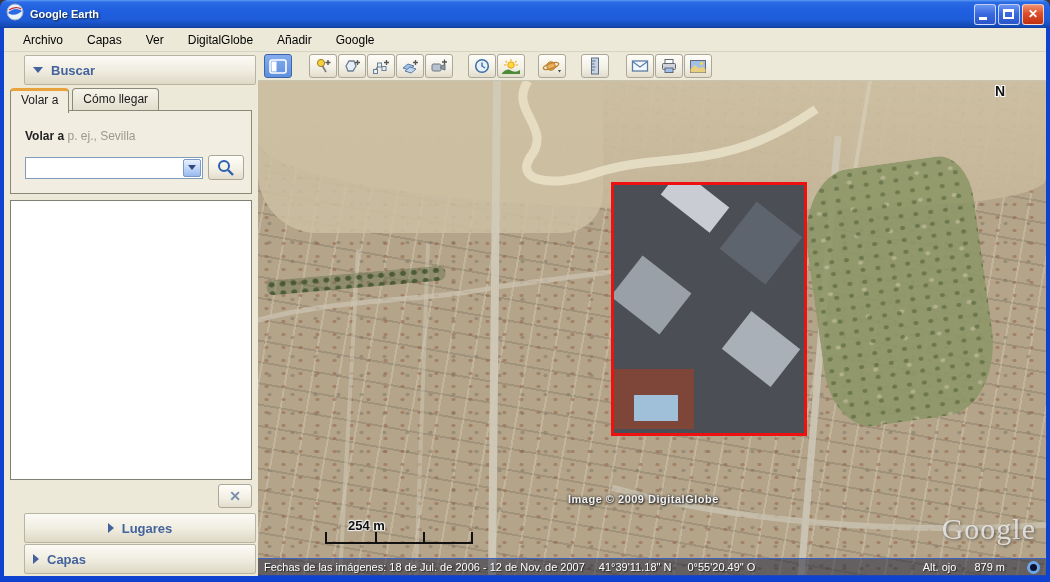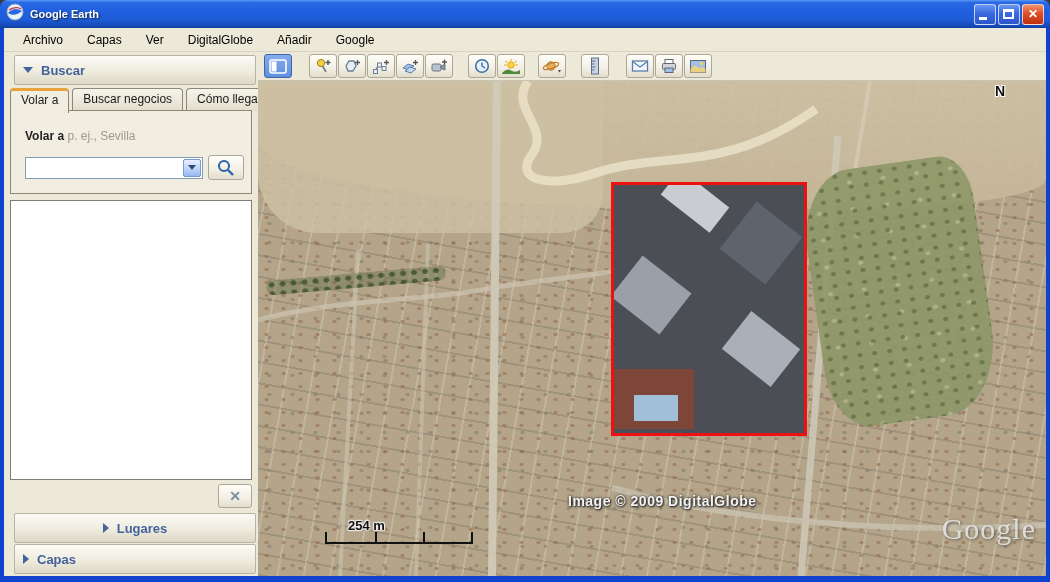--- a/index.html
+++ b/index.html
@@ -24,21 +24,21 @@
   
   .menubar { position:absolute; left:4px; top:28px; right:4px; height:24px; background:#ece9d8;
     border-bottom:1px solid #d8d4c4; display:flex; align-items:center; padding-left:8px; gap:2px; }
   .menu-item { font-size:12px; color:#000; padding:3px 11px; cursor:default; }
 
   
   .body { position:absolute; left:4px; top:52px; right:4px; bottom:6px; background:#ece9d8; }
 
   
   .sidebar { position:absolute; left:0; top:0; width:254px; height:100%; background:#ece9d8; }
-  .panel-header { position:absolute; left:10px; right:2px; height:26px;
+  .panel-header { position:absolute; left:20px; right:2px; height:26px;
     background:linear-gradient(180deg,#fbfaf5 0%,#efecdf 55%,#ddd8c6 100%);
     border:1px solid #b8b4a2; border-radius:2px; display:flex; align-items:center; padding:14px 8px; gap:8px; cursor:pointer; }
   .panel-header .ph-label { color:#44639c; font-weight:bold; font-size:13px; }
   .tri-down { width:0; height:0; border-left:5px solid transparent; border-right:5px solid transparent; border-top:6px solid #44639c; }
   .tri-right { width:0; height:0; border-top:5px solid transparent; border-bottom:5px solid transparent; border-left:6px solid #44639c; }
 
   .hdr-buscar { top:3px; }
   .tabs { position:absolute; left:6px; top:36px; height:23px; display:flex; }
   .tab { font-size:12px; color:#1a1a1a; background:linear-gradient(180deg,#f6f4ea 0%,#e2decd 100%);
     border:1px solid #8a8878; border-bottom:none; border-radius:4px 4px 0 0; padding:3px 10px 0 10px; margin-right:3px; cursor:pointer; white-space:nowrap; }
@@ -102,21 +102,21 @@
   .db6 { left:120px; top:30px; width:58px; height:60px; background:#5d646e; transform:rotate(38deg); }
   .red-rect { position:absolute; left:353px; top:101px; width:196px; height:254px; border:3px solid #ee1111; }
 
   .compass-n { position:absolute; left:737px; top:2px; font-size:14px; font-weight:bold; color:#111;
     text-shadow:-1px -1px 0 #fff, 1px -1px 0 #fff, -1px 1px 0 #fff, 1px 1px 0 #fff; }
   .scalebar { position:absolute; left:62px; top:437px; width:160px; height:28px; }
   .scale-text { position:absolute; left:28px; top:0; font-size:13px; font-weight:bold; color:#111;
     text-shadow:-1px -1px 1px #eee, 1px -1px 1px #eee, -1px 1px 1px #eee, 1px 1px 1px #eee; }
   .scale-line { position:absolute; left:5px; top:24px; width:148px; height:2px; background:#111; }
   .scale-tick { position:absolute; top:14px; width:2px; height:12px; background:#111; }
-  .copyright { position:absolute; left:310px; top:412px; font-size:14px; font-weight:bold; color:#f2f2f2;
+  .copyright { position:absolute; left:310px; top:412px; font-size:11px; font-weight:bold; color:#f2f2f2;
     text-shadow:0 0 3px #222, 1px 1px 2px #222; letter-spacing:.5px; }
   .google-logo { position:absolute; right:10px; bottom:30px; font-family:"Liberation Serif", serif;
     font-size:30px; color:rgba(245,245,245,.78); text-shadow:1px 1px 3px rgba(40,40,40,.6); letter-spacing:1px; }
 
   .statusbar { position:absolute; left:0; right:0; bottom:0; height:18px; background:rgba(14,24,52,.48);
     border-top:1px solid #3f62c8; border-bottom:1px solid #2548b0; display:flex; align-items:center; padding:0 6px; gap:0; }
   .statusbar span { color:#fff; font-size:11px; white-space:nowrap; text-shadow:1px 1px 1px rgba(0,0,0,.6); }
   .st-dates { margin-right:14px; }
   .st-lat { margin-right:16px; }
   .st-spacer { flex:1; }
@@ -166,21 +166,20 @@
 
     <div class="sidebar">
 
       <div class="panel-header hdr-buscar">
         <span class="tri-down"></span>
         <span class="ph-label">Buscar</span>
       </div>
 
       <div class="tabs">
         <div class="tab active">Volar a</div>
-        <div class="tab">Buscar negocios</div>
         <div class="tab">Cómo llegar</div>
       </div>
 
       <div class="tab-panel">
         <div class="flyto-row">
           <span class="flyto-label">Volar a</span>
           <span class="flyto-hint">p. ej., Sevilla</span>
         </div>
         <div class="search-row">
           <div class="combo">
@@ -360,17 +359,26 @@
           <div class="scale-line"></div>
           <div class="scale-tick" style="left:5px;"></div>
           <div class="scale-tick" style="left:55px;"></div>
           <div class="scale-tick" style="left:103px;"></div>
           <div class="scale-tick" style="left:151px;"></div>
         </div>
 
         <div class="copyright">Image © 2009 DigitalGlobe</div>
         <div class="google-logo">Google</div>
 
+        <div class="statusbar">
+          <span class="st-dates">Fechas de las imágenes: 18 de Jul. de 2006 - 12 de Nov. de 2007</span>
+          <span class="st-lat">41°39'11.18" N</span>
+          <span>0°55'20.49" O</span>
+          <span class="st-spacer"></span>
+          <span class="st-altlabel">Alt. ojo</span>
+          <span class="st-altval">879 m</span>
+          <span class="ring"></span>
+        </div>
       </div>
 
     </div>
   </div>
 </div>
 
 </body></html>

